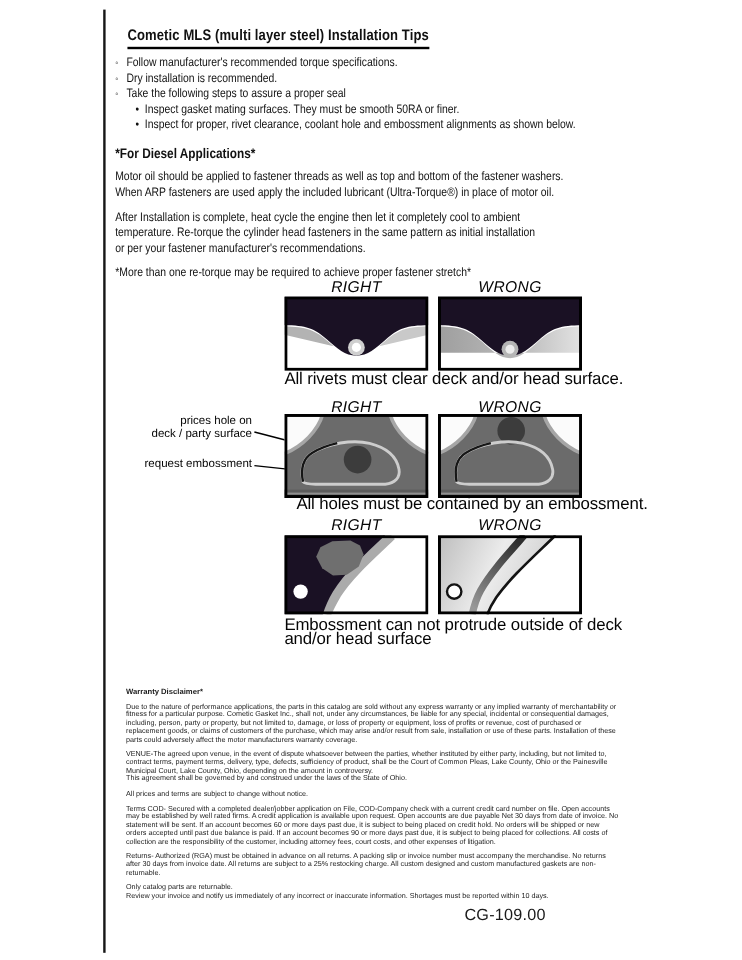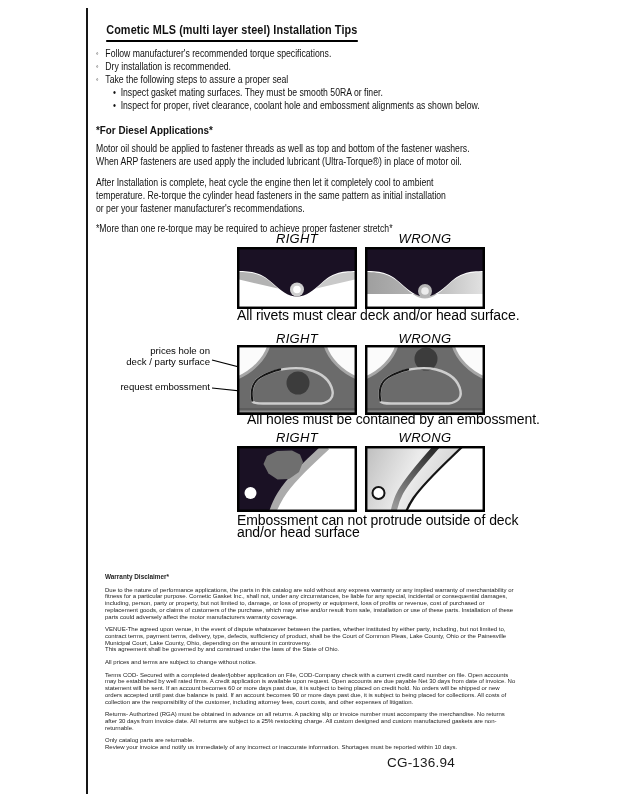--- a/index.html
+++ b/index.html
@@ -218,15 +218,15 @@
     <p>Due to the nature of performance applications, the parts in this catalog are sold without any express warranty or any implied warranty of merchantability or fitness for a particular purpose. Cometic Gasket Inc., shall not, under any circumstances, be liable for any special, incidental or consequential damages, including, person, party or property, but not limited to, damage, or loss of property or equipment, loss of profits or revenue, cost of purchased or replacement goods, or claims of customers of the purchase, which may arise and/or result from sale, installation or use of these parts. Installation of these parts could adversely affect the motor manufacturers warranty coverage.</p>
     <p class="tight">VENUE-The agreed upon venue, in the event of dispute whatsoever between the parties, whether instituted by either party, including, but not limited to, contract terms, payment terms, delivery, type, defects, sufficiency of product, shall be the Court of Common Pleas, Lake County, Ohio or the Painesville Municipal Court, Lake County, Ohio, depending on the amount in controversy.</p>
     <p>This agreement shall be governed by and construed under the laws of the State of Ohio.</p>
     <p>All prices and terms are subject to change without notice.</p>
     <p>Terms COD- Secured with a completed dealer/jobber application on File, COD-Company check with a current credit card number on file. Open accounts may be established by well rated firms. A credit application is available upon request. Open accounts are due payable Net 30 days from date of invoice. No statement will be sent. If an account becomes 60 or more days past due, it is subject to being placed on credit hold. No orders will be shipped or new orders accepted until past due balance is paid. If an account becomes 90 or more days past due, it is subject to being placed for collections. All costs of collection are the responsibility of the customer, including attorney fees, court costs, and other expenses of litigation.</p>
     <p>Returns- Authorized (RGA) must be obtained in advance on all returns. A packing slip or invoice number must accompany the merchandise. No returns after 30 days from invoice date. All returns are subject to a 25% restocking charge. All custom designed and custom manufactured gaskets are non-returnable.</p>
     <p class="tight">Only catalog parts are returnable.</p>
     <p>Review your invoice and notify us immediately of any incorrect or inaccurate information. Shortages must be reported within 10 days.</p>
   </div>
 
-  <div class="footer-code">CG-136.94</div>
+  <div class="footer-code">CG-109.00</div>
 
 </div>
 
 </body></html>

